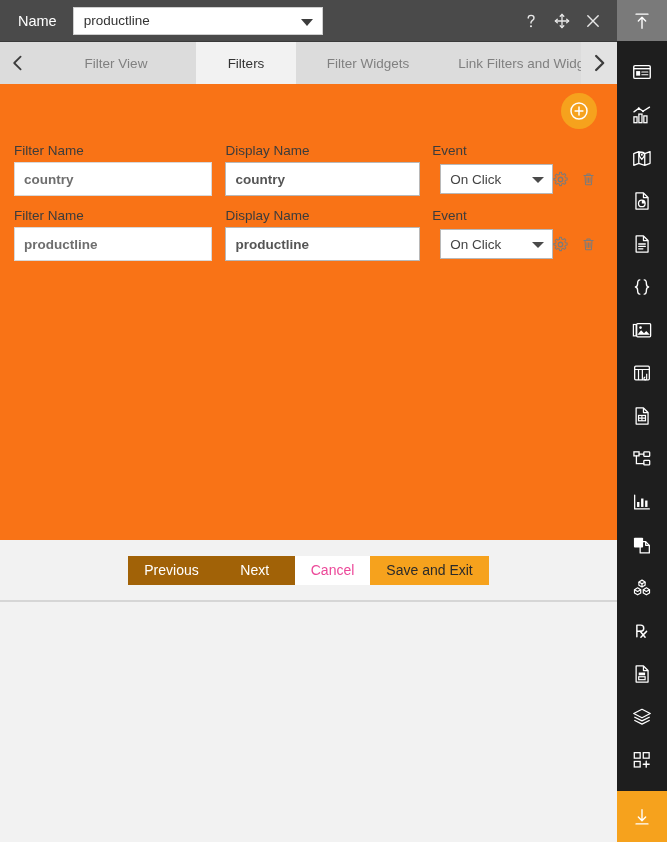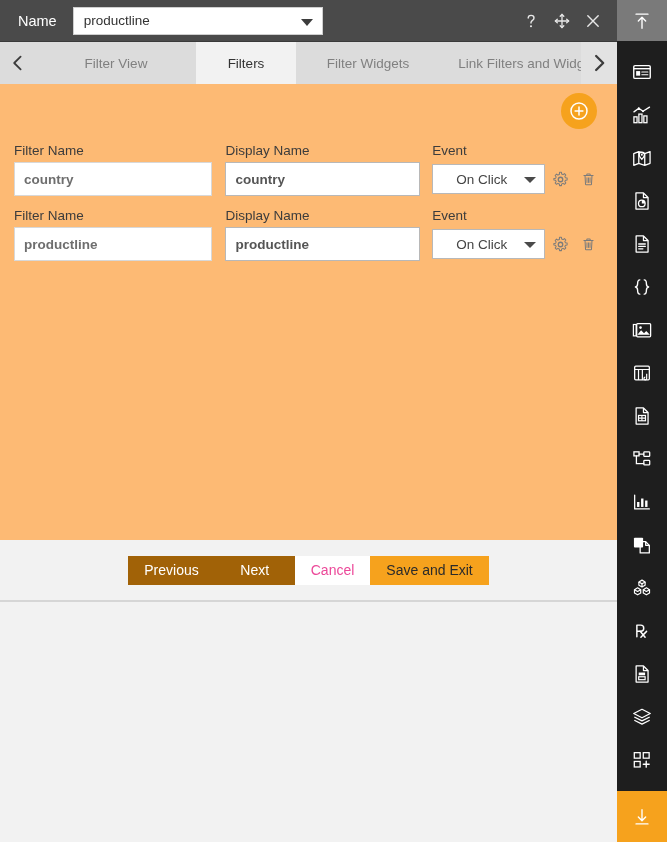--- a/index.html
+++ b/index.html
@@ -103,21 +103,21 @@
   .tab.w3 { width: 144px; }
   .tab.w4 { width: 170px; }
   .tab.active {
     background: #f2f2f2;
     color: #333333;
   }
 
   
   .content {
     flex: 1;
-    background: #fdba74;
+    background: #f97316;
     position: relative;
     padding: 0 14px;
     overflow: hidden;
   }
   .add-row {
     display: flex; justify-content: flex-end;
     padding: 9px 6px 0 0;
   }
   .add-btn {
     width: 36px; height: 36px; border-radius: 50%;
@@ -150,22 +150,22 @@
     font-size: 13.5px; color: #6e6e6e;
     white-space: nowrap; overflow: hidden; font-weight: bold;
   }
   .text-input.editable { border: 1px solid #b8b8b8; color: #555; }
   .select-input {
     position: relative;
     height: 30px; width: 100%;
     background: #ffffff;
     border: 1px solid #b8b8b8;
     display: flex; align-items: center;
-    padding: 0 28px 0 23px;
-    font-size: 13.5px; color: #444;
+    padding: 0 28px 0 9px;
+    font-size: 13.5px; color: #444; margin-left: 8px;
   }
   .select-input .caret {
     border-top-color: #4a4a4a;
     border-left-width: 6px; border-right-width: 6px; border-top-width: 6.5px;
     right: 8px;
   }
   .icon-btn {
     width: 19px; height: 19px;
     display: flex; align-items: center; justify-content: center;
     color: #7b7b7b;

